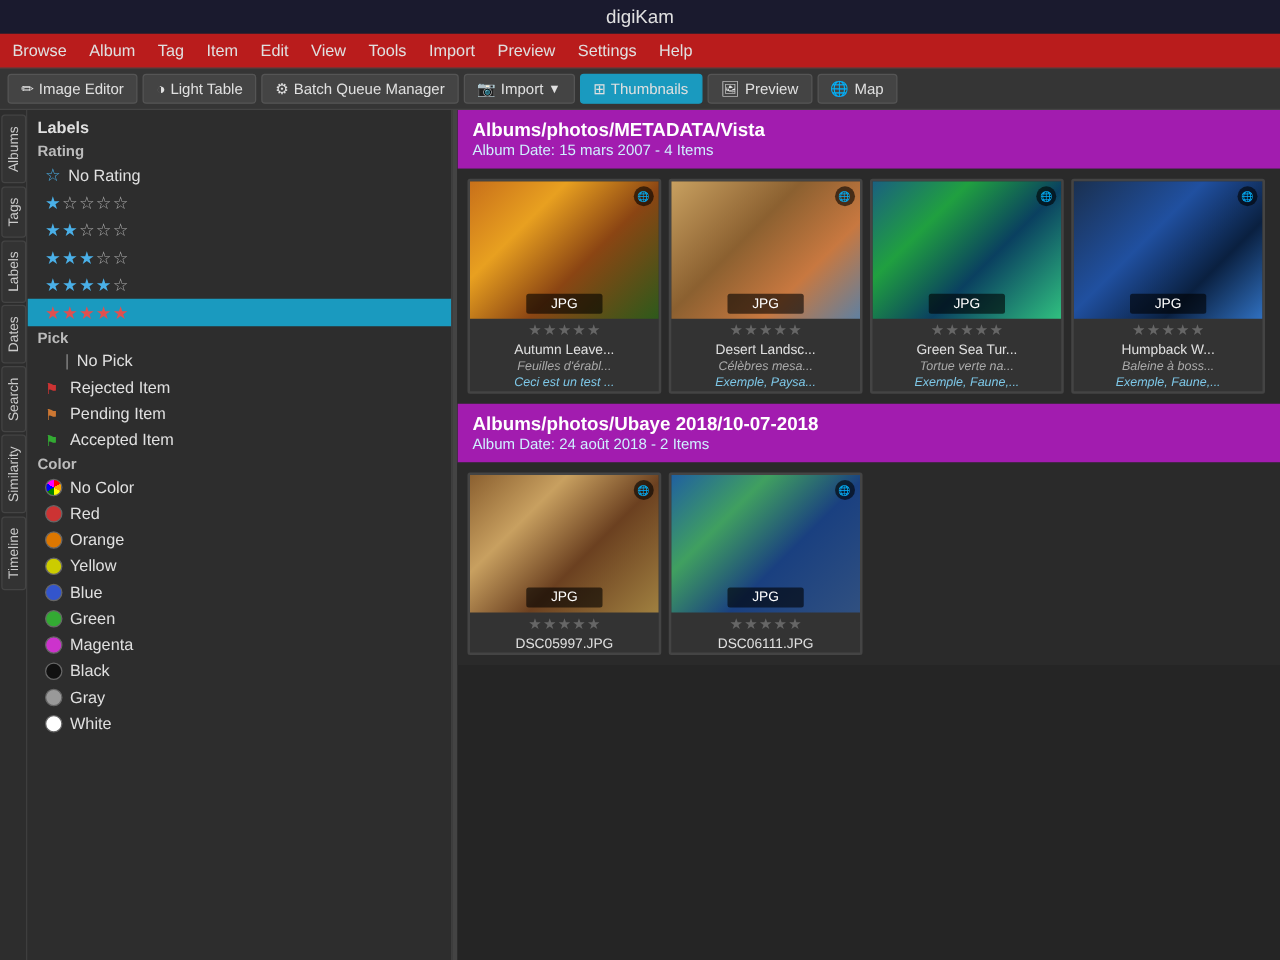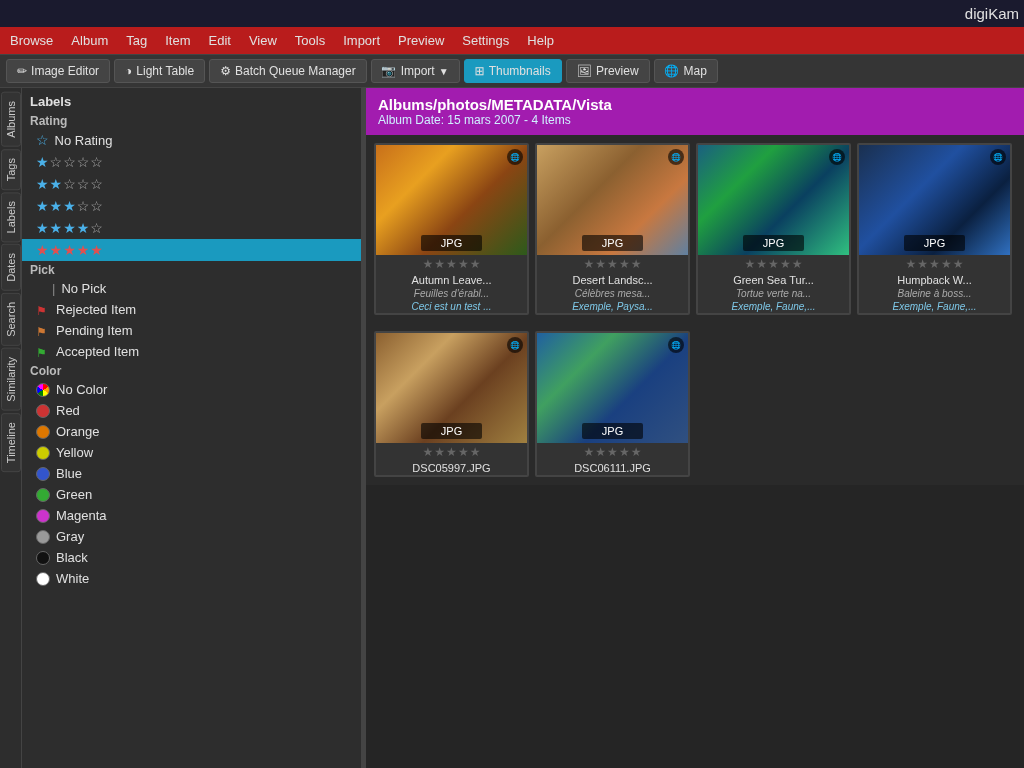--- a/index.html
+++ b/index.html
@@ -1,19 +1,19 @@
 <!DOCTYPE html>
 <html><head>
   <meta charset="utf-8">
   <style>
     * { margin: 0; padding: 0; box-sizing: border-box; }
     body { width: 1024px; height: 768px; background: #2a2a2a; font-family: 'Segoe UI', Arial, sans-serif; font-size: 13px; color: #e0e0e0; overflow: hidden; display: flex; flex-direction: column; }
 
     
-    #titlebar { background: #1a1a2e; text-align: right; padding: 5px; font-size: 15px; color: #e0e0e0; }
+    #titlebar { background: #1a1a2e; text-align: center; padding: 5px; font-size: 15px; color: #e0e0e0; }
 
     
     #menubar { background: #b91c1c; display: flex; gap: 18px; padding: 6px 10px; border-bottom: 1px solid #444; }
     #menubar span { cursor: pointer; color: #e0e0e0; }
 
     
     #toolbar { background: #353535; display: flex; align-items: center; padding: 4px 6px; gap: 4px; border-bottom: 1px solid #444; }
     .toolbar-btn { background: #444; border: 1px solid #555; color: #e0e0e0; padding: 4px 10px; cursor: pointer; border-radius: 3px; font-size: 12px; display: flex; align-items: center; gap: 4px; white-space: nowrap; }
     .toolbar-btn.active { background: #1a9abf; border-color: #1a9abf; }
     .toolbar-btn .arrow { font-size: 10px; }
@@ -215,26 +215,26 @@
         </div>
         <div class="sidebar-item">
           <span style="display: inline-block; width: 14px; height: 14px; border-radius: 50%; background: rgb(51, 170, 51); border: 1px solid rgb(102, 102, 102);"></span>
           <span>Green</span>
         </div>
         <div class="sidebar-item">
           <span style="display: inline-block; width: 14px; height: 14px; border-radius: 50%; background: rgb(204, 51, 204); border: 1px solid rgb(102, 102, 102);"></span>
           <span>Magenta</span>
         </div>
         <div class="sidebar-item">
+          <span style="display: inline-block; width: 14px; height: 14px; border-radius: 50%; background: rgb(17, 17, 17); border: 1px solid rgb(102, 102, 102);"></span>
+          <span>Black</span>
+        </div>
+        <div class="sidebar-item">
           <span style="display: inline-block; width: 14px; height: 14px; border-radius: 50%; background: rgb(153, 153, 153); border: 1px solid rgb(102, 102, 102);"></span>
           <span>Gray</span>
-        </div>
-        <div class="sidebar-item">
-          <span style="display: inline-block; width: 14px; height: 14px; border-radius: 50%; background: rgb(17, 17, 17); border: 1px solid rgb(102, 102, 102);"></span>
-          <span>Black</span>
         </div>
         <div class="sidebar-item">
           <span style="display: inline-block; width: 14px; height: 14px; border-radius: 50%; background: rgb(255, 255, 255); border: 1px solid rgb(102, 102, 102);"></span>
           <span>White</span>
         </div>
       </div>
   </div>
 
   <div class="resize-handle"></div>
 
@@ -302,20 +302,24 @@
             <span class="thumb-star empty">★</span>
             <span class="thumb-star empty">★</span>
             <span class="thumb-star empty">★</span>
             <span class="thumb-star empty">★</span>
           </div>
           <div class="thumb-title">Humpback W...</div>
           <div class="thumb-subtitle">Baleine à boss...</div>
           <div class="thumb-comment">Exemple, Faune,...</div>
         </div>
       </div>
+      <div class="album-header">
+    <div class="album-title">Albums/photos/Ubaye 2018/10-07-2018</div>
+    <div class="album-date">Album Date: 24 août 2018 - 2 Items</div>
+  </div>
       <div class="thumb-grid">
         <div class="thumb-item">
           <div class="thumb-img img-bear">
             <div class="thumb-badge" style="font-size: 8px;">🌐</div>
             <div class="thumb-format">JPG</div>
           </div>
           <div class="thumb-stars">
             <span class="thumb-star empty">★</span>
             <span class="thumb-star empty">★</span>
             <span class="thumb-star empty">★</span>

